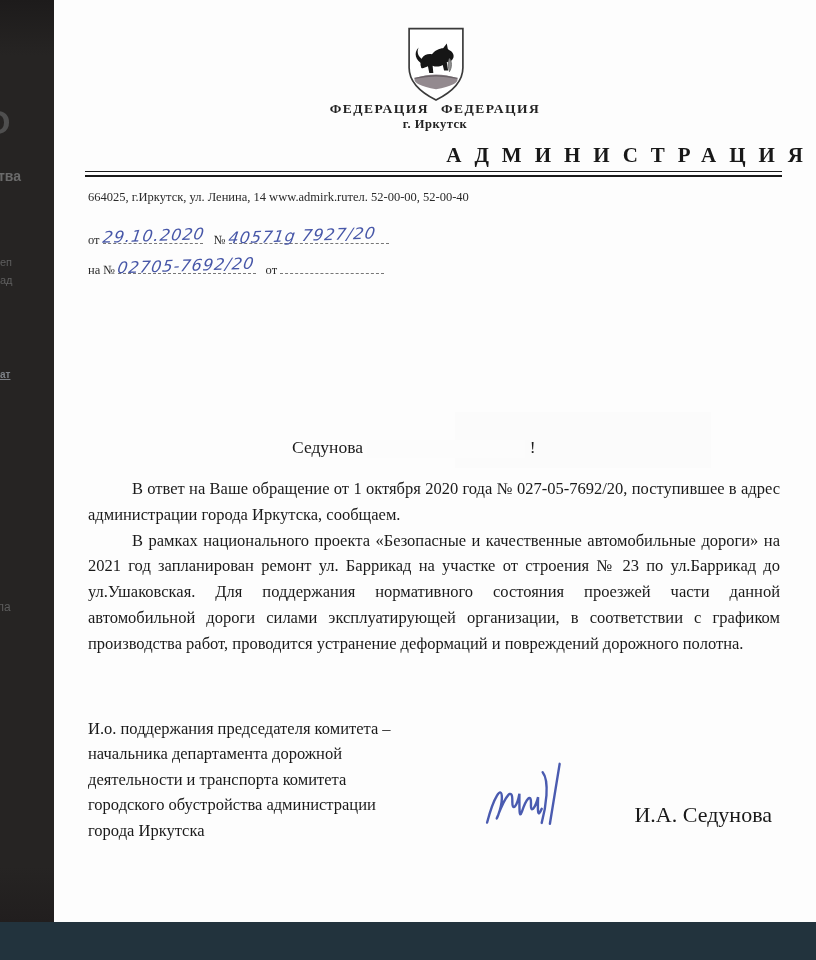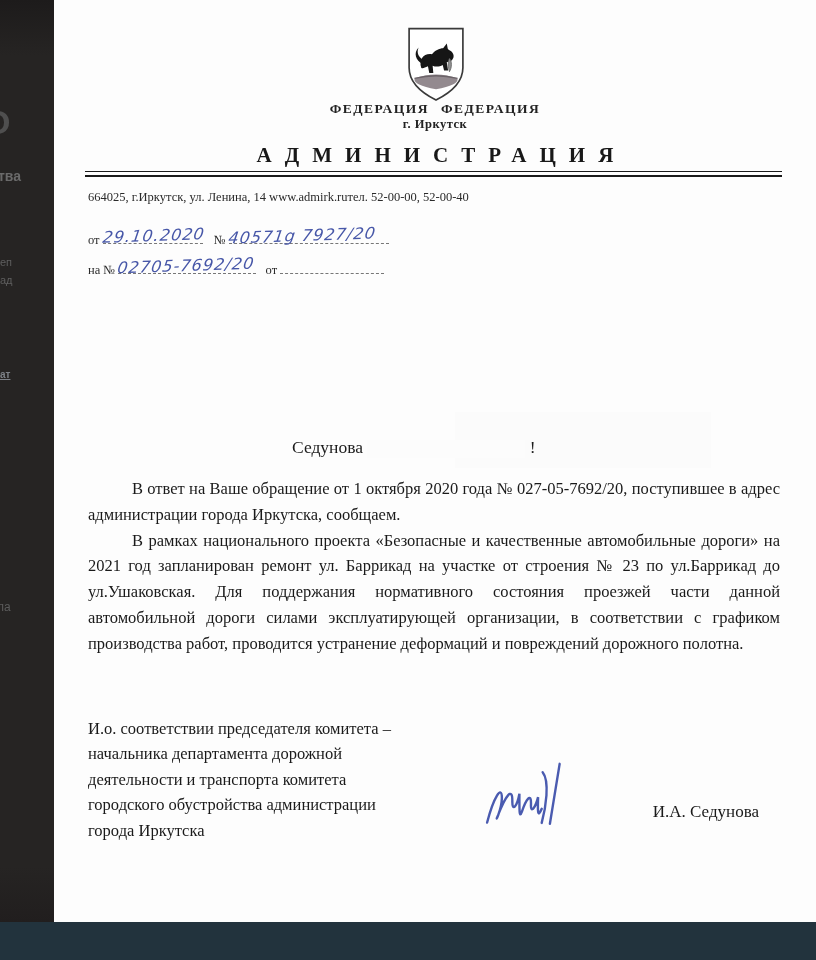--- a/index.html
+++ b/index.html
@@ -33,21 +33,21 @@
   .arms{position:absolute;left:348px;top:26px;width:68px;height:78px;}
   .head-country{
     position:absolute;left:0;top:101px;width:762px;text-align:center;
     font-weight:bold;font-size:13.5px;letter-spacing:1.5px;word-spacing:7px;color:#222;
   }
   .head-city{
     position:absolute;left:0;top:117px;width:762px;text-align:center;
     font-weight:bold;font-size:12.5px;letter-spacing:.5px;color:#222;
   }
   .head-org{
-    position:absolute;left:0;top:143px;width:762px;text-align:center;
+    position:absolute;left:0;top:143px;width:762px;text-align:right;
     font-weight:bold;font-size:21px;letter-spacing:13px;text-indent:13px;color:#181818;
   }
   .head-rule{
     position:absolute;left:31px;top:171px;width:697px;height:3px;
     border-top:1.5px solid #1a1a1a;border-bottom:2.5px solid #1a1a1a;
   }
   .addr-row{
     position:absolute;left:34px;top:190px;width:696px;
     display:flex;font-size:12.5px;color:#2a2a2a;
   }
@@ -75,21 +75,21 @@
   
   .body-block{
     position:absolute;left:34px;top:476px;width:692px;
     font-size:16.5px;line-height:25.8px;text-align:justify;color:#1a1a1a;
   }
   .body-block p{margin:0;text-indent:44px;}
   
   .sign-block{position:absolute;left:34px;top:716px;width:692px;height:130px;font-size:16.5px;color:#1a1a1a;}
   .sign-text{position:absolute;left:0;top:0;width:380px;line-height:25.4px;}
   .sign-scribble{position:absolute;left:392px;top:38px;width:104px;height:86px;}
-  .sign-name{position:absolute;right:21px;top:86px;font-size:17px;white-space:nowrap;}
+  .sign-name{position:absolute;right:8px;top:86px;font-size:22px;white-space:nowrap;}
 </style>
 </head>
 <body>
 
 <div class="side-strip">
   <span class="frag frag-o">O</span>
   <span class="frag frag-tva">тва</span>
   <span class="frag frag-ep">еп</span>
   <span class="frag frag-ad">ад</span>
   <span class="frag frag-at">ат</span>
@@ -144,21 +144,21 @@
     <span>!</span>
   </div>
 
   <div class="body-block">
     <p>В ответ на Ваше обращение от 1 октября 2020 года № 027-05-7692/20, поступившее в адрес администрации города Иркутска, сообщаем.</p>
     <p>В рамках национального проекта «Безопасные и качественные автомобильные дороги» на 2021 год запланирован ремонт ул. Баррикад на участке от строения № 23 по ул.Баррикад до ул.Ушаковская. Для поддержания нормативного состояния проезжей части данной автомобильной дороги силами эксплуатирующей организации, в соответствии с графиком производства работ, проводится устранение деформаций и повреждений дорожного полотна.</p>
   </div>
 
   <div class="sign-block">
     <div class="sign-text">
-      <div>И.о. соответствии председателя комитета –</div>
+      <div>И.о. поддержания председателя комитета –</div>
       <div>начальника департамента дорожной</div>
       <div>деятельности и транспорта комитета</div>
       <div>городского обустройства администрации</div>
       <div>города Иркутска</div>
     </div>
     <svg class="sign-scribble" viewBox="0 0 104 86">
       <g fill="none" stroke="#4a5bb0" stroke-width="2.4" stroke-linecap="round" transform="rotate(-8 52 43)">
         <path d="M4 62 C14 38 24 26 22 40 C20 52 10 66 16 56 C26 38 34 30 32 44 C30 56 36 50 40 38 C38 52 36 64 40 56 C46 44 52 38 50 50 C48 60 54 54 58 44 C56 56 54 66 60 56"></path>
         <path d="M66 20 C72 30 64 56 58 70"></path>
         <path d="M84 14 L66 72"></path>

